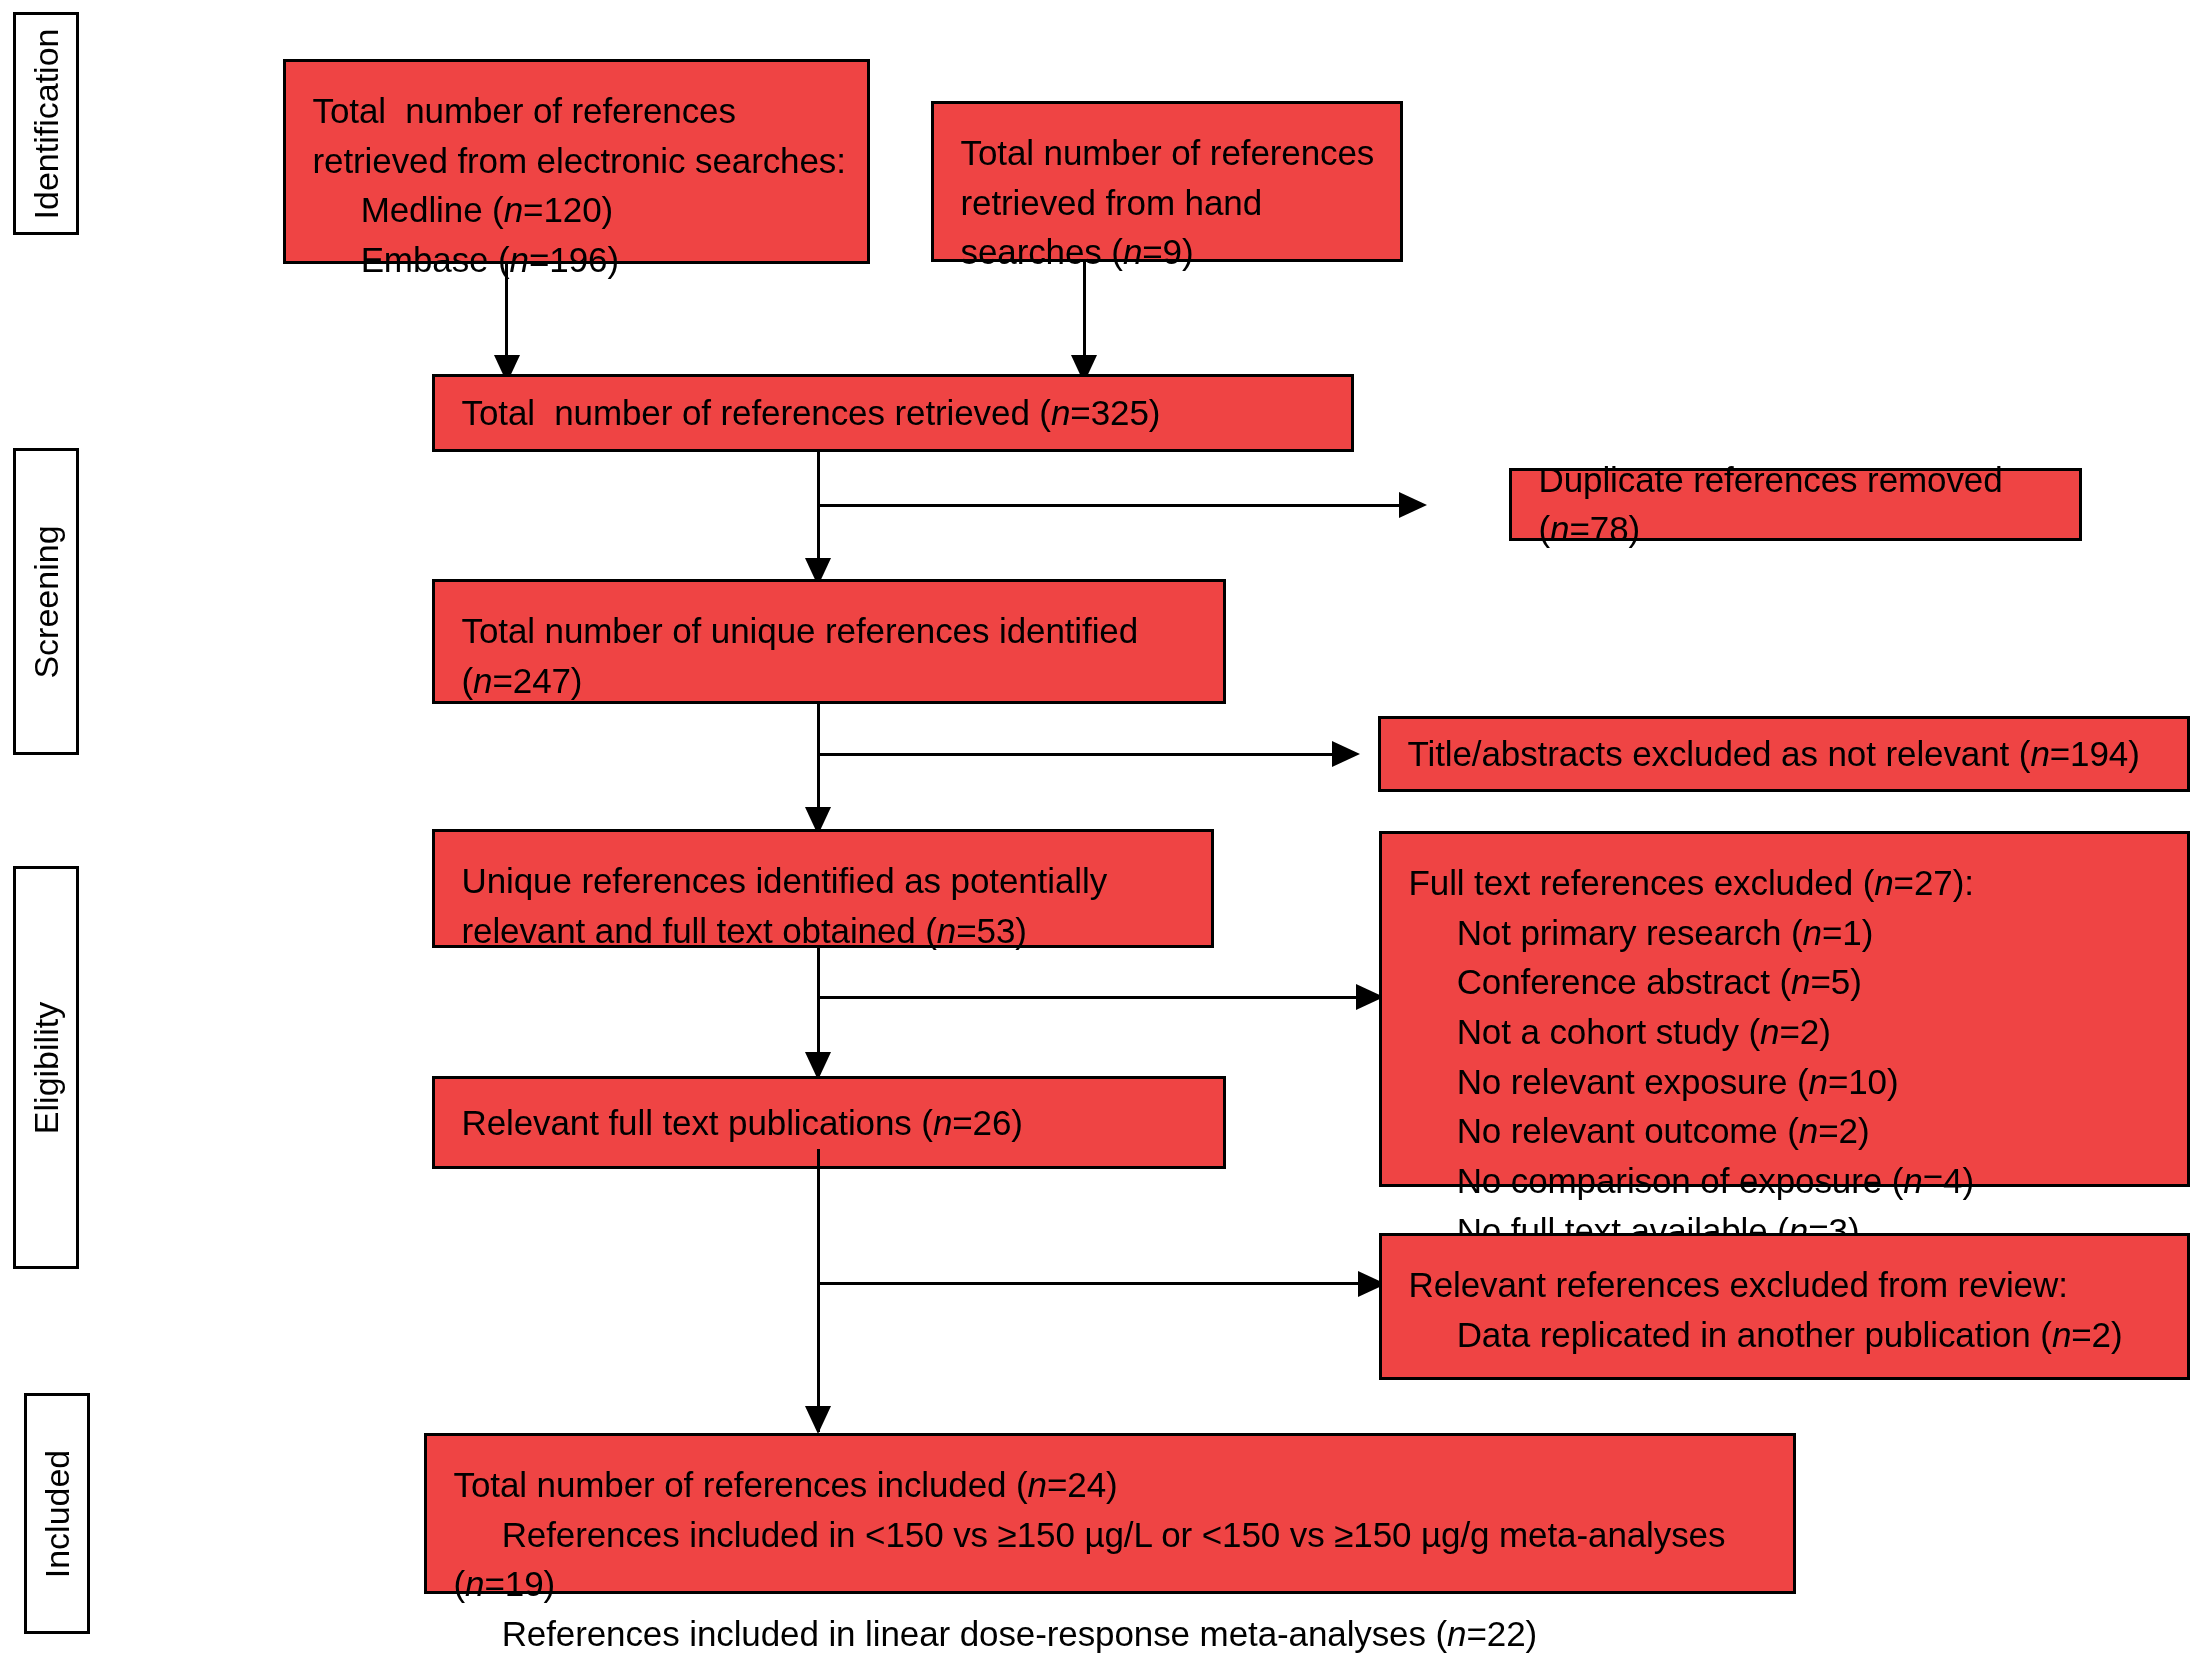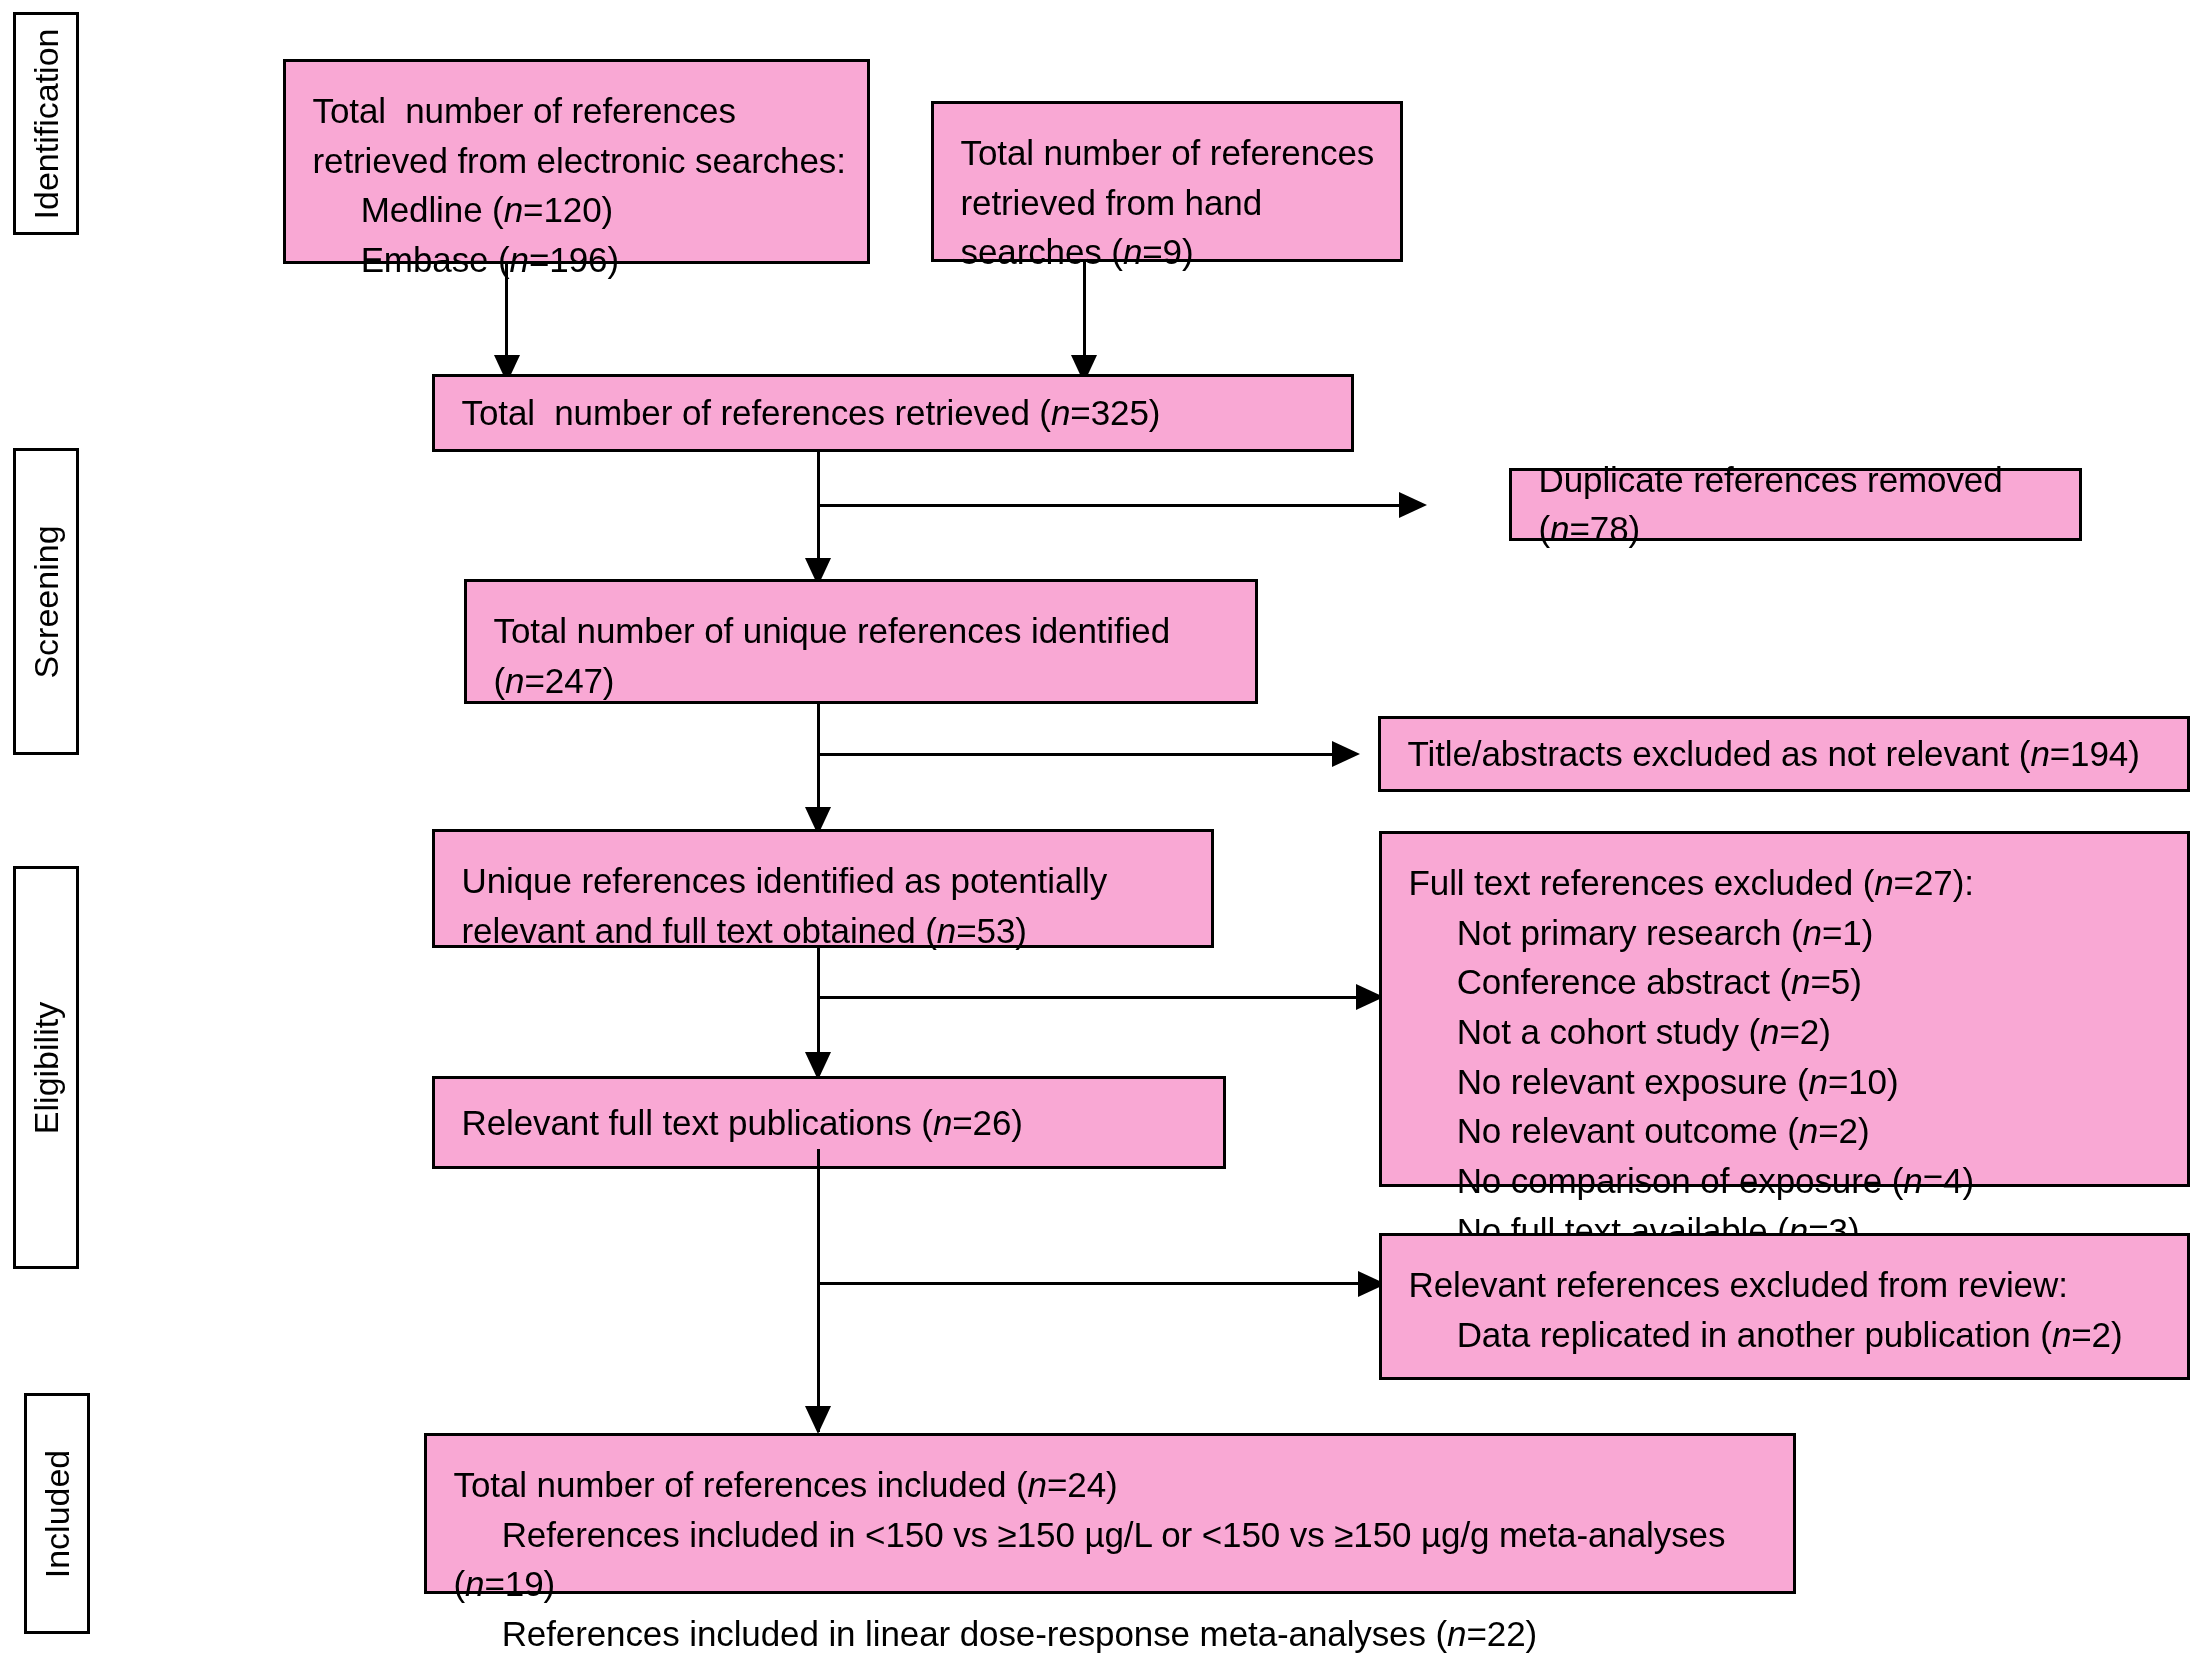--- a/index.html
+++ b/index.html
@@ -14,21 +14,21 @@
     position: relative;
     width: 2205px;
     height: 1670px;
     background: #ffffff;
     overflow: hidden;
   }
   .box {
     position: absolute;
     box-sizing: border-box;
     border: 3px solid #000000;
-    background: #f9a8d4;
+    background: #ef4444;
     color: #000000;
   }
   .box .txt {
     position: absolute;
     left: 26.5px;
     right: 12px;
     top: 50%;
     transform: translateY(-50%);
     font-size: 35px;
     line-height: 1.42;
@@ -141,21 +141,21 @@
   <div class="vline" style="left:817px; top:452px; height:120px;"></div>
   <div class="arrowdown" style="left:818px; top:558px;"></div>
 
   <div class="hline" style="left:817px; top:504px; width:602px;"></div>
   <div class="arrowright" style="left:1399px; top:505px;"></div>
 
   <div class="box" style="left:1509px; top:468px; width:573px; height:73px;">
     <div class="txt">Duplicate references removed (<i>n</i>=78)</div>
   </div>
 
-  <div class="box topalign" style="left:432px; top:579px; width:794px; height:125px;margin-left:32px;">
+  <div class="box topalign" style="left:432px; top:579px; width:794px; height:125px;">
     <div class="txt">Total number of unique references identified
 (<i>n</i>=247)</div>
   </div>
 
   <div class="vline" style="left:817px; top:704px; height:120px;"></div>
   <div class="arrowdown" style="left:818px; top:807px;"></div>
 
   <div class="hline" style="left:817px; top:753px; width:535px;"></div>
   <div class="arrowright" style="left:1332px; top:754px;"></div>
 

